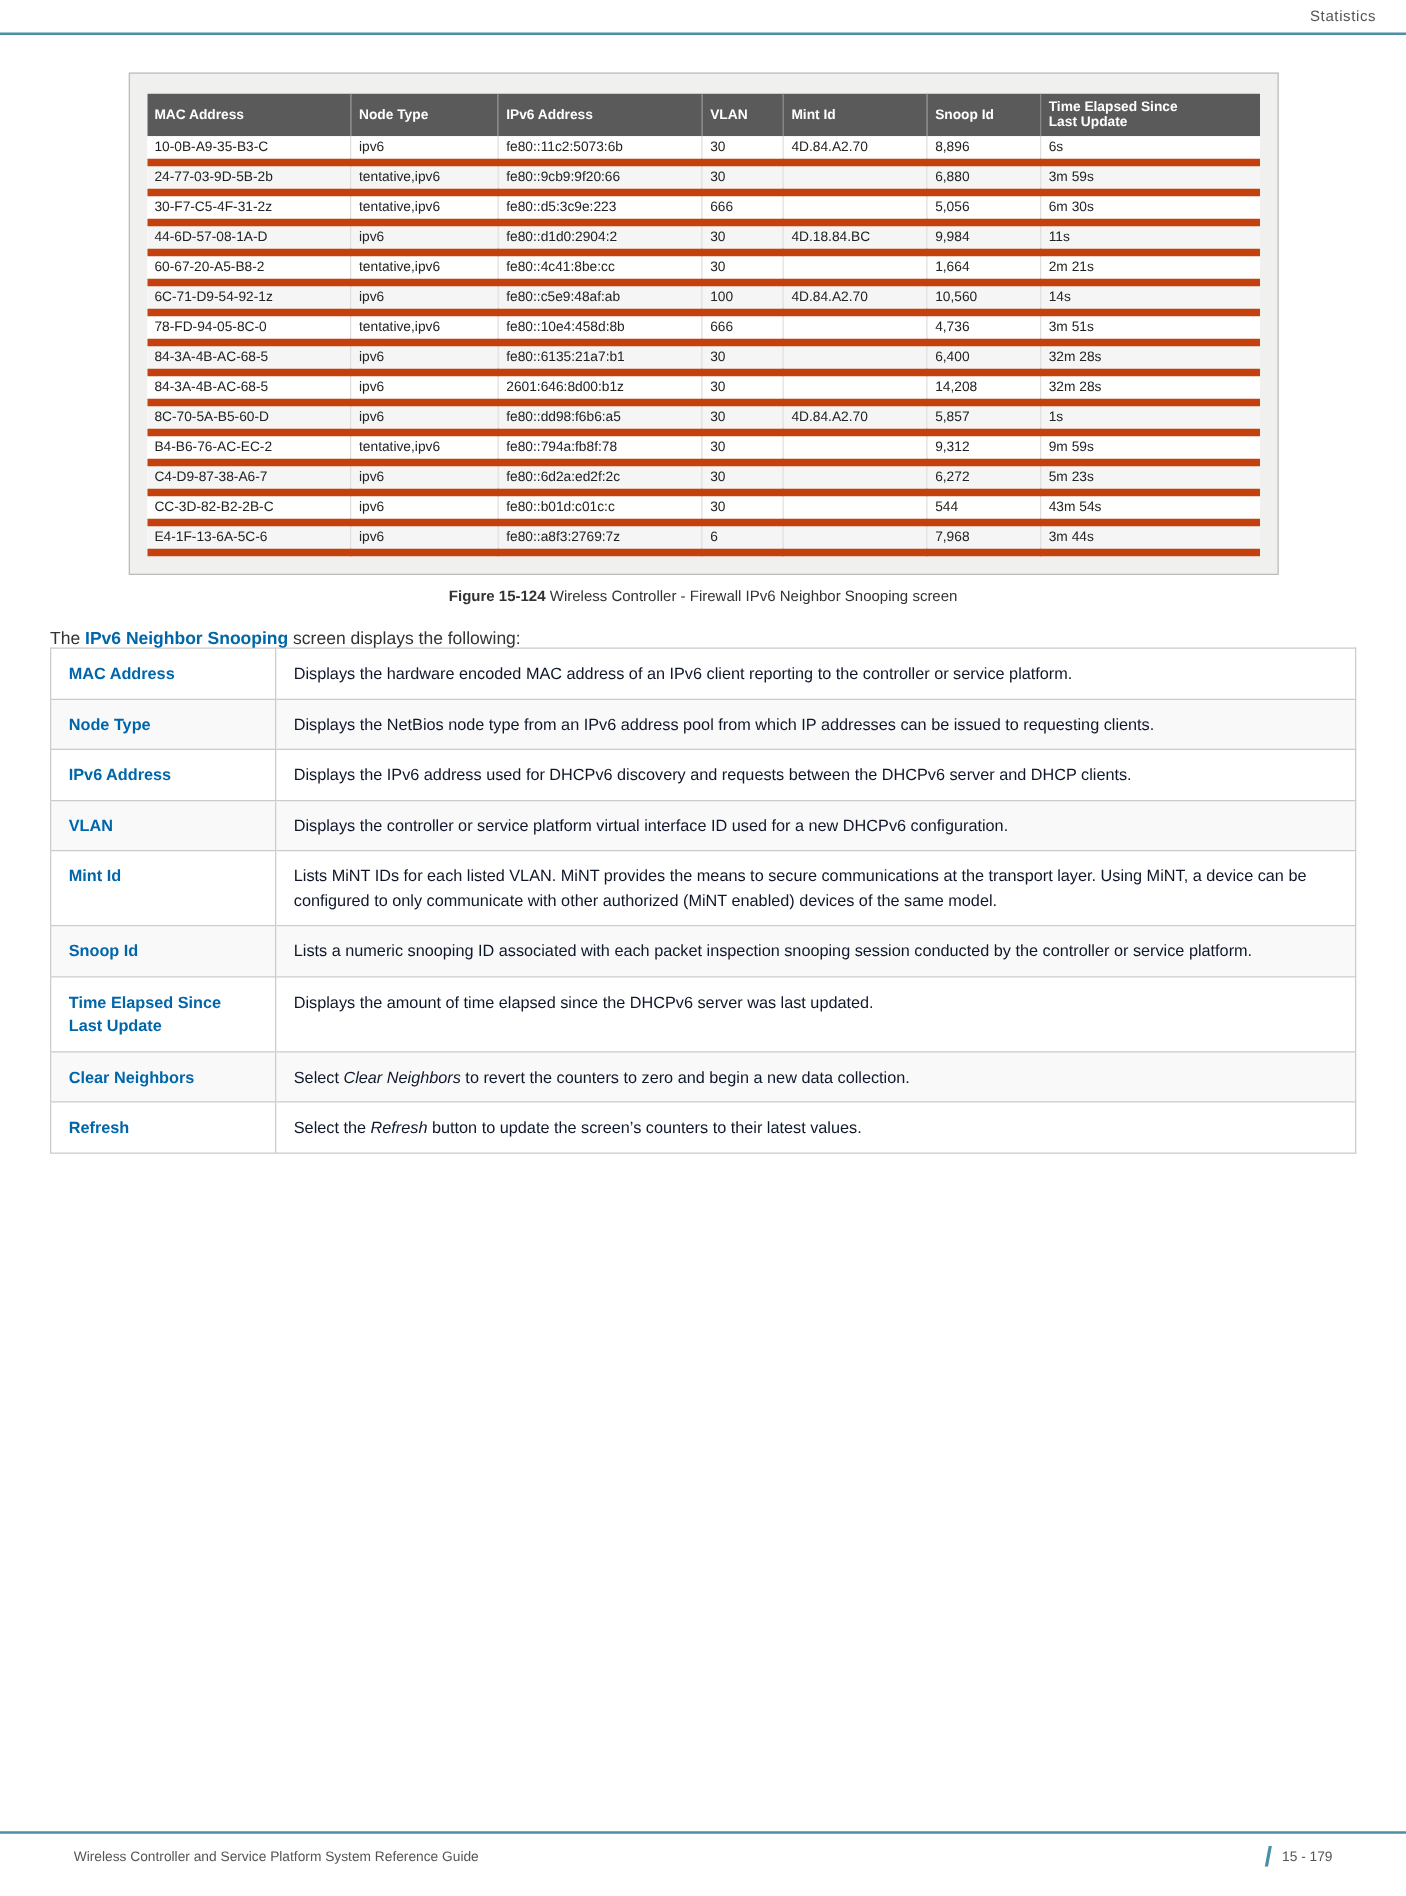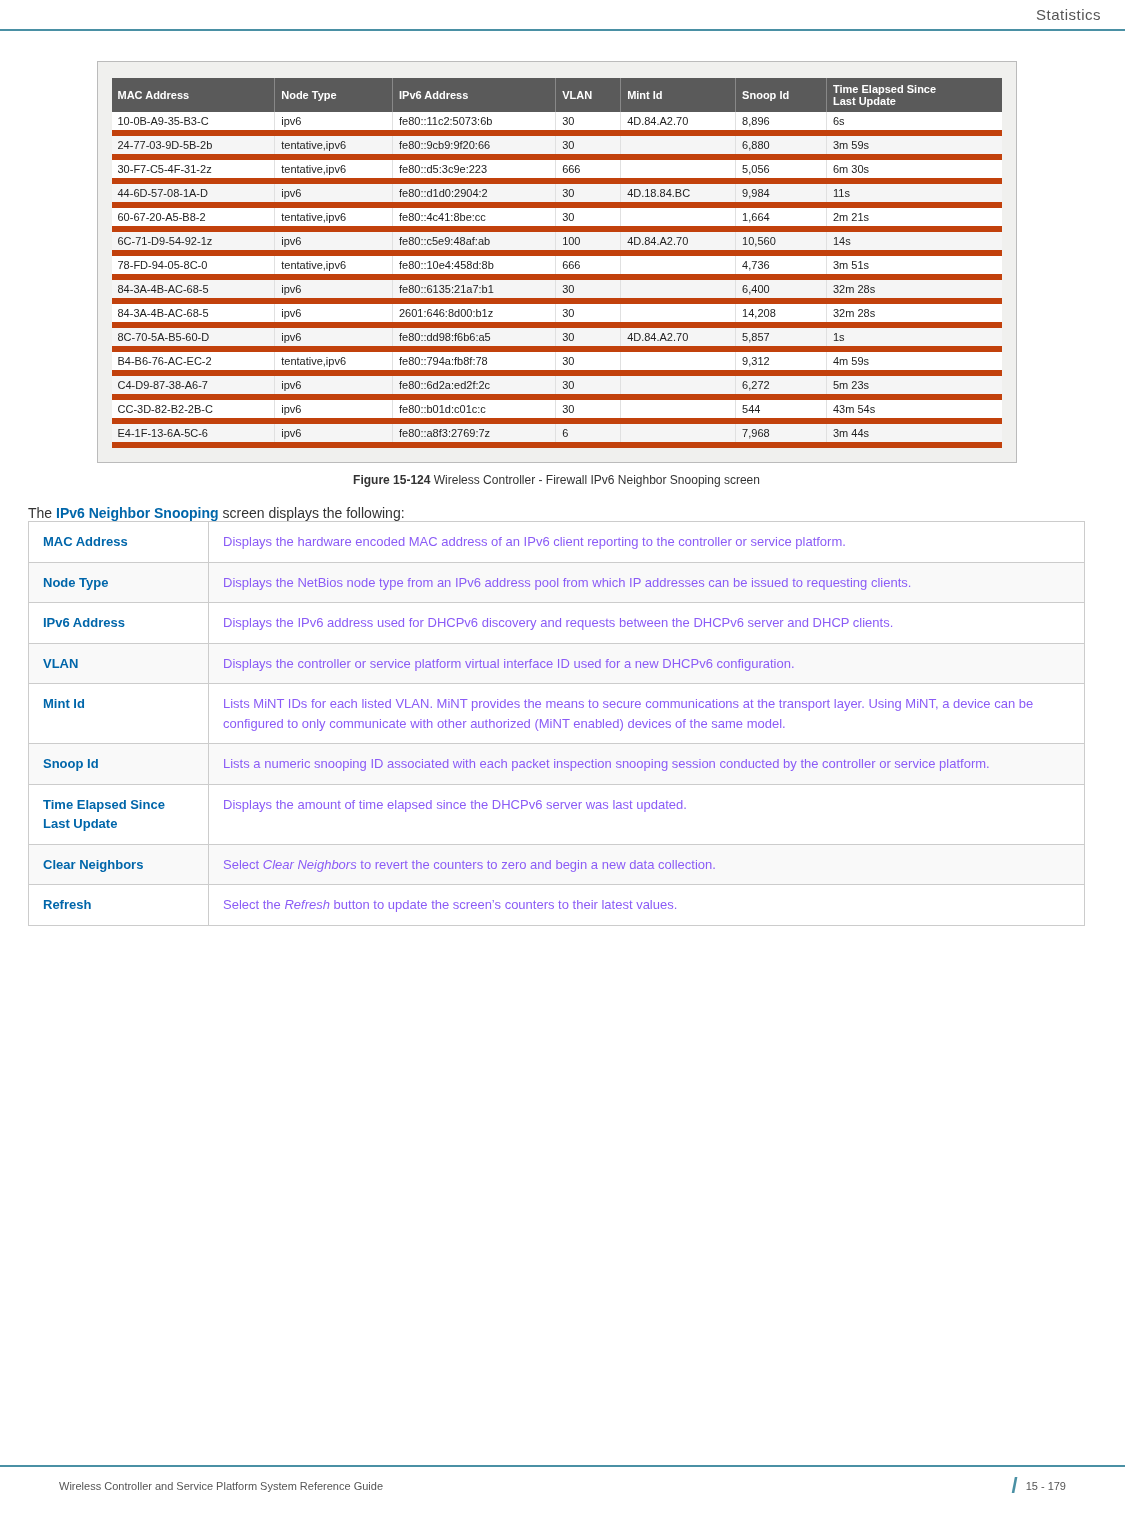--- a/index.html
+++ b/index.html
@@ -16,29 +16,29 @@
     
     .page-header {
       display: flex;
       justify-content: flex-end;
       align-items: center;
       padding: 6px 24px;
       border-bottom: 2px solid #4a90a4;
       background: #fff;
     }
     .page-header-title {
-      font-size: 15px;
+      font-size: 12px;
       font-weight: normal;
       color: #555;
       letter-spacing: 0.5px;
     }
 
     
     .main-content {
-      padding: 30px 40px 40px 28px;
+      padding: 30px 40px 40px 40px;
     }
 
     
     .screenshot-container {
       border: 1px solid #bbb;
       background: #f0f0ee;
       padding: 16px 14px 14px 14px;
       margin-bottom: 10px;
       width: 920px;
       margin-left: auto;
@@ -167,21 +167,21 @@
       line-height: 1.5;
     }
     .desc-table td:first-child {
       width: 180px;
       font-weight: bold;
       color: #0066aa;
       background: #fff;
       white-space: nowrap;
     }
     .desc-table td:last-child {
-      color: #8b5cf6;
+      color: #0f172a;
       background: #fff;
     }
     .desc-table tr:nth-child(even) td {
       background: #f9f9f9;
     }
     .desc-table tr:nth-child(even) td:first-child {
       background: #f9f9f9;
     }
 
     
@@ -328,21 +328,21 @@
             <td>5,857</td>
             <td>1s</td>
           </tr>
           <tr>
             <td>B4-B6-76-AC-EC-2</td>
             <td>tentative,ipv6</td>
             <td>fe80::794a:fb8f:78</td>
             <td>30</td>
             <td></td>
             <td>9,312</td>
-            <td>4m 59s</td>
+            <td>9m 59s</td>
           </tr>
           <tr>
             <td>C4-D9-87-38-A6-7</td>
             <td>ipv6</td>
             <td>fe80::6d2a:ed2f:2c</td>
             <td>30</td>
             <td></td>
             <td>6,272</td>
             <td>5m 23s</td>
           </tr>

